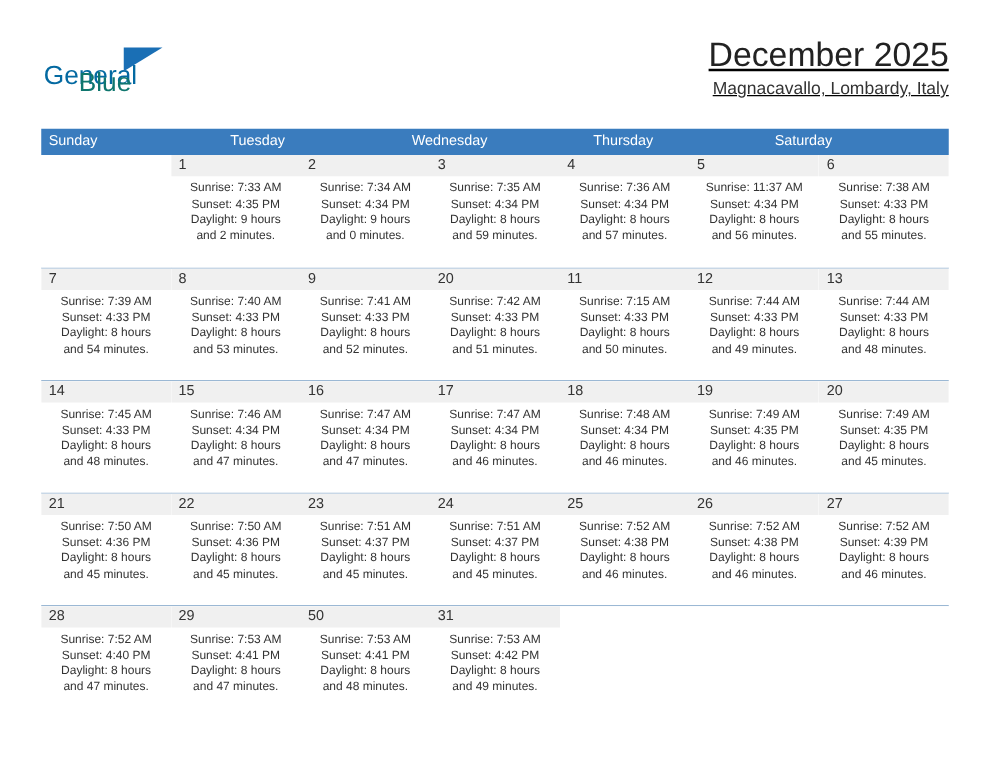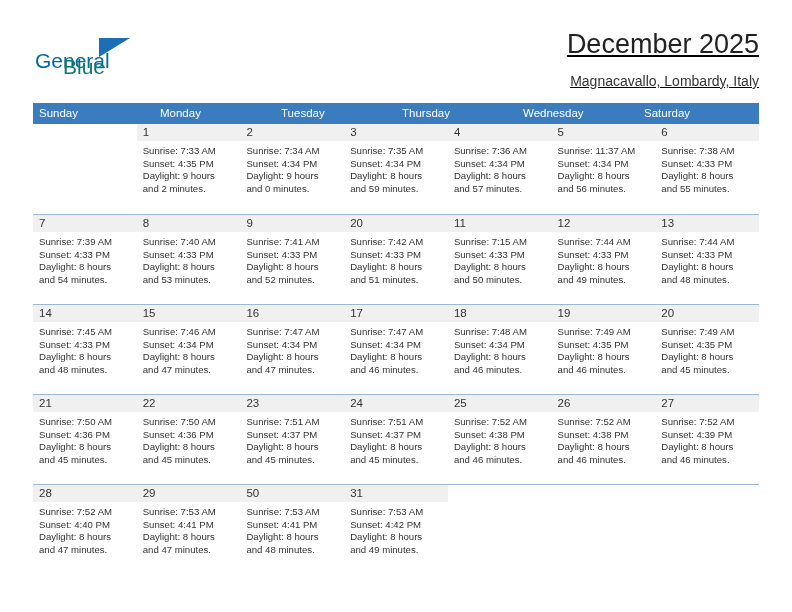--- a/index.html
+++ b/index.html
@@ -75,21 +75,21 @@
   .cal-title {
     font-size: 27px;
     color: #222222;
     line-height: 32px;
     white-space: nowrap;
   }
   .cal-subtitle {
     font-size: 14px;
     color: #333333;
     line-height: 20px;
-    margin-top: 11px;
+    margin-top: 0;
     white-space: nowrap;
   }
 
   
   .calendar {
     position: absolute;
     left: 33px;
     top: 103px;
     width: 726px;
   }
@@ -138,20 +138,21 @@
     color: #333333;
     line-height: 17px;
     padding-left: 6px;
     display: block;
   }
   .day-info {
     padding: 4px 6px 0 6px;
     font-size: 9.6px;
     line-height: 12.6px;
     color: #333333;
+    text-align: center;
   }
   .day-info div {
     white-space: nowrap;
   }
 </style>
 </head>
 <body>
 
 <div class="page">
 
@@ -163,24 +164,23 @@
     </div>
     <div class="title-block">
       <div class="cal-title">December 2025</div>
       <div class="cal-subtitle">Magnacavallo, Lombardy, Italy</div>
     </div>
   </div>
 
   <div class="calendar">
     <div class="dow-row">
       <div class="dow">Sunday</div>
-      <div class="dow">Monday</div>
       <div class="dow">Tuesday</div>
+      <div class="dow">Wednesday</div>
       <div class="dow">Thursday</div>
-      <div class="dow">Wednesday</div>
       <div class="dow">Saturday</div>
     </div>
     <div id="weeks-container">
         <div class="week first">
           <div class="day empty">
             <div class="day-num-band">
               <span class="day-num"></span>
             </div>
           </div>
           <div class="day">

